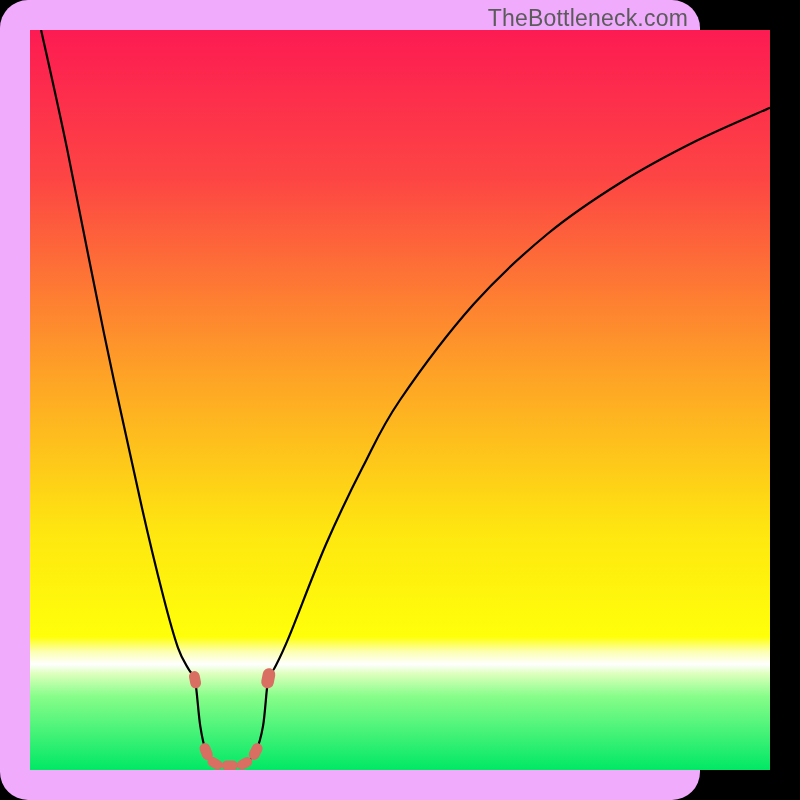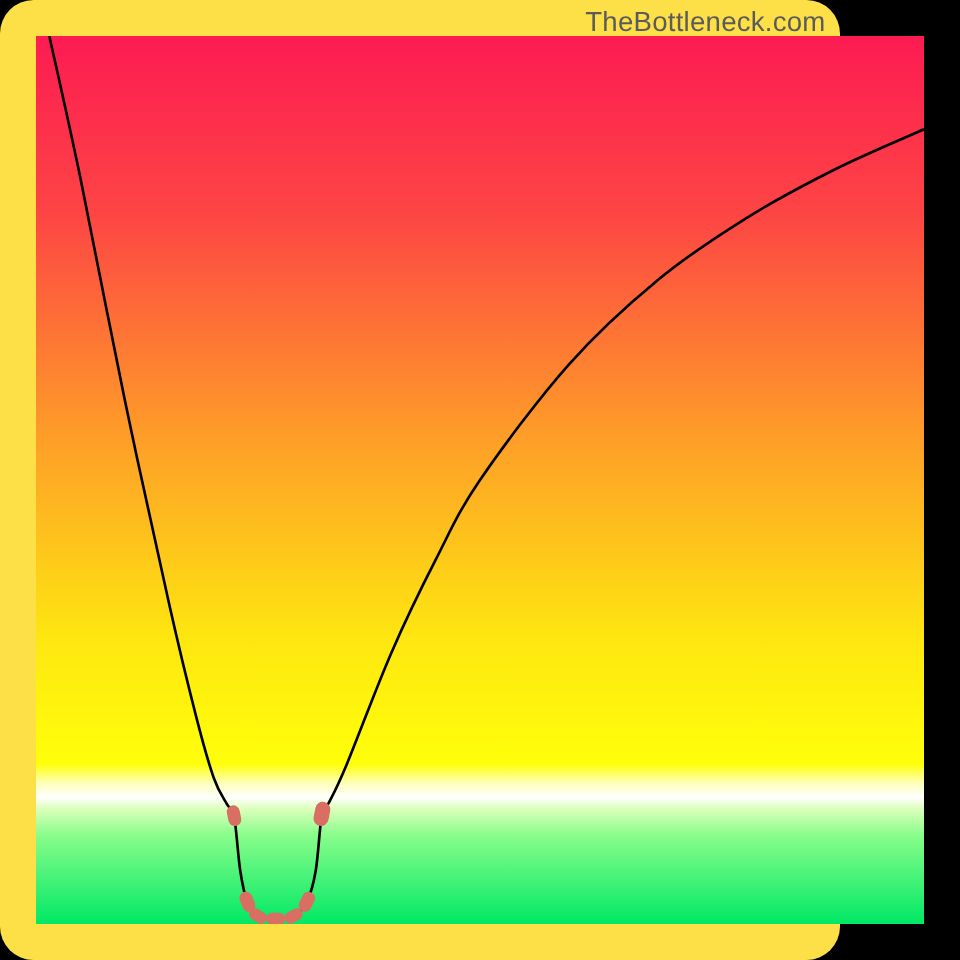--- a/index.html
+++ b/index.html
@@ -8,21 +8,21 @@
     width: 800px;
     height: 800px;
     background: #000;
     overflow: hidden;
     font-family: Arial, Helvetica, sans-serif;
   }
   .frame {
     position: absolute;
     top: 0; left: 0;
     width: 700px; height: 800px;
-    background: #fde047;
+    background: #f0abfc;
     border-radius: 28px;
   }
   .plot-area {
     position: absolute;
     top: 30px;
     left: 30px;
     width: 740px;
     height: 740px;
     overflow: hidden;
   }

